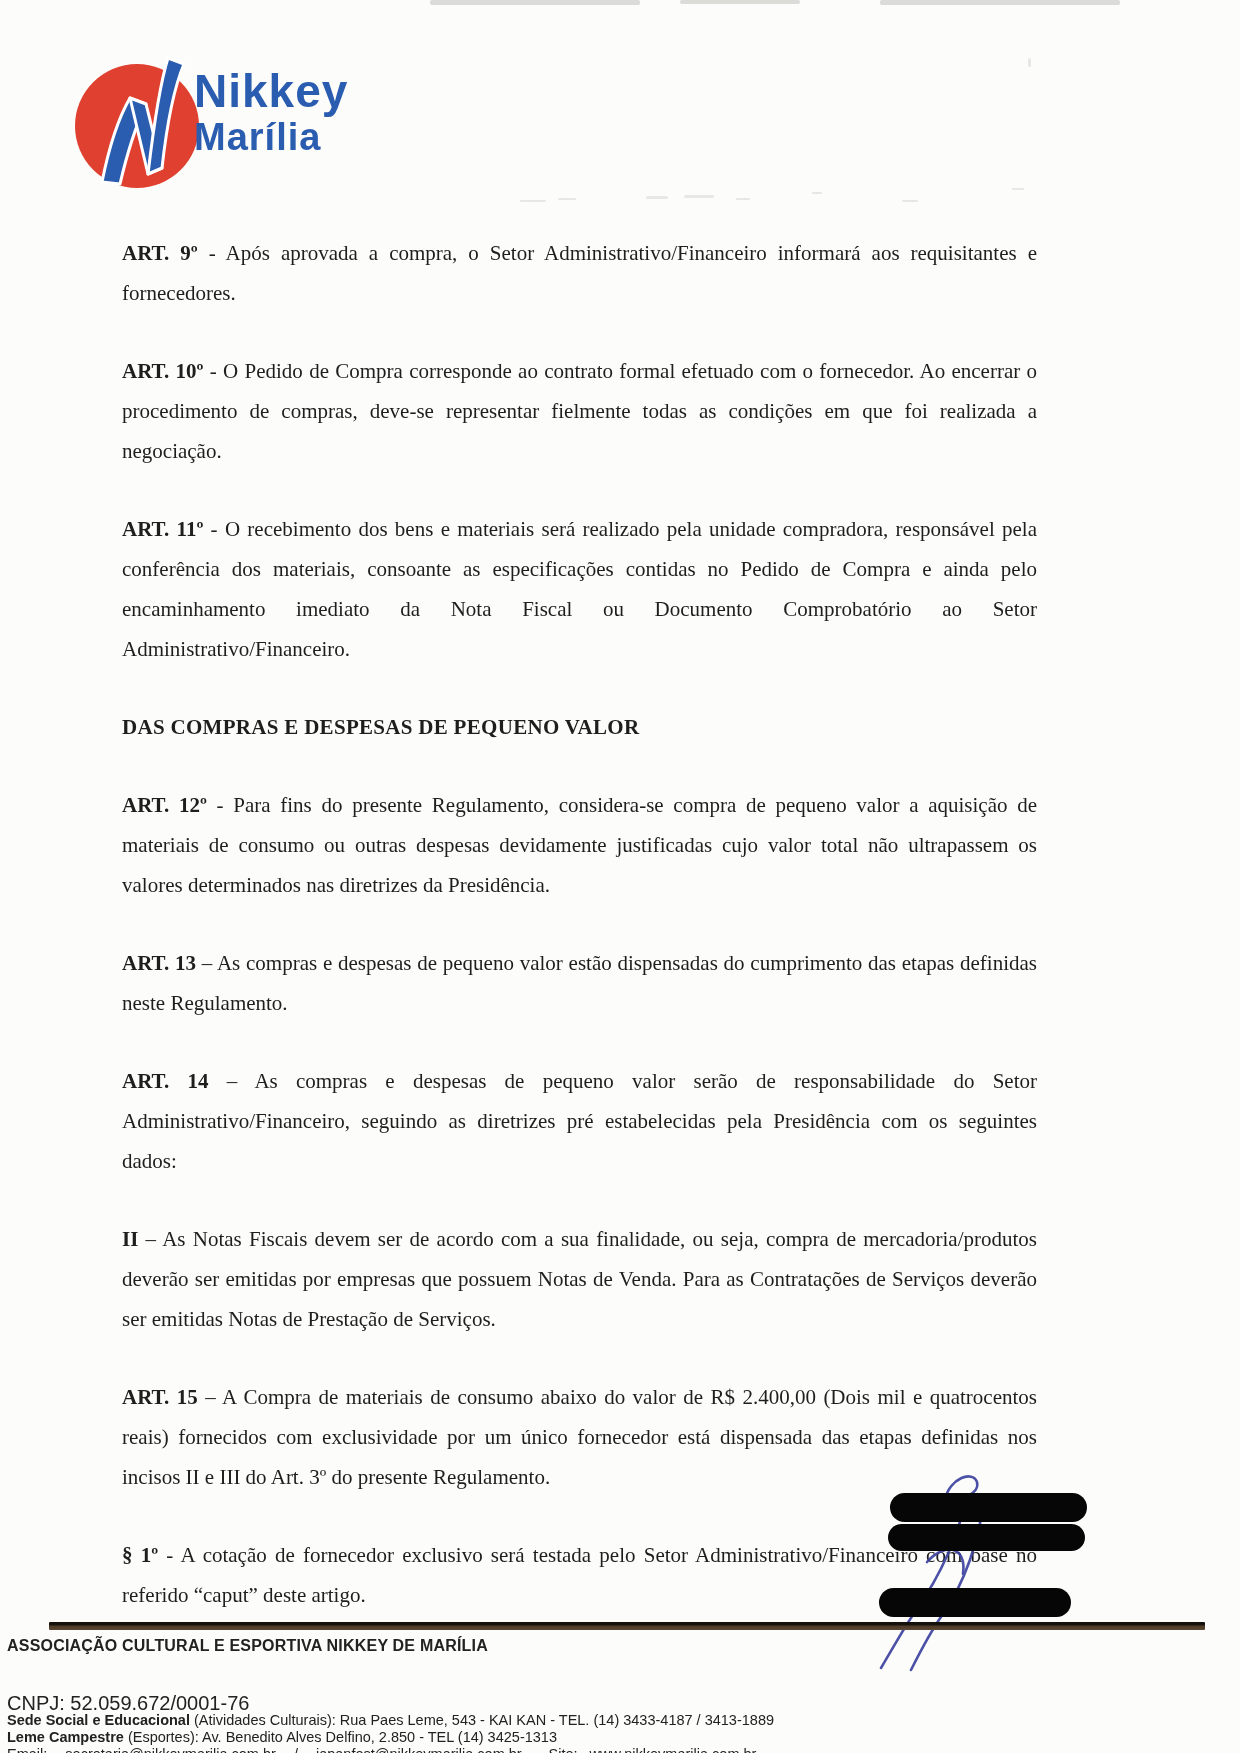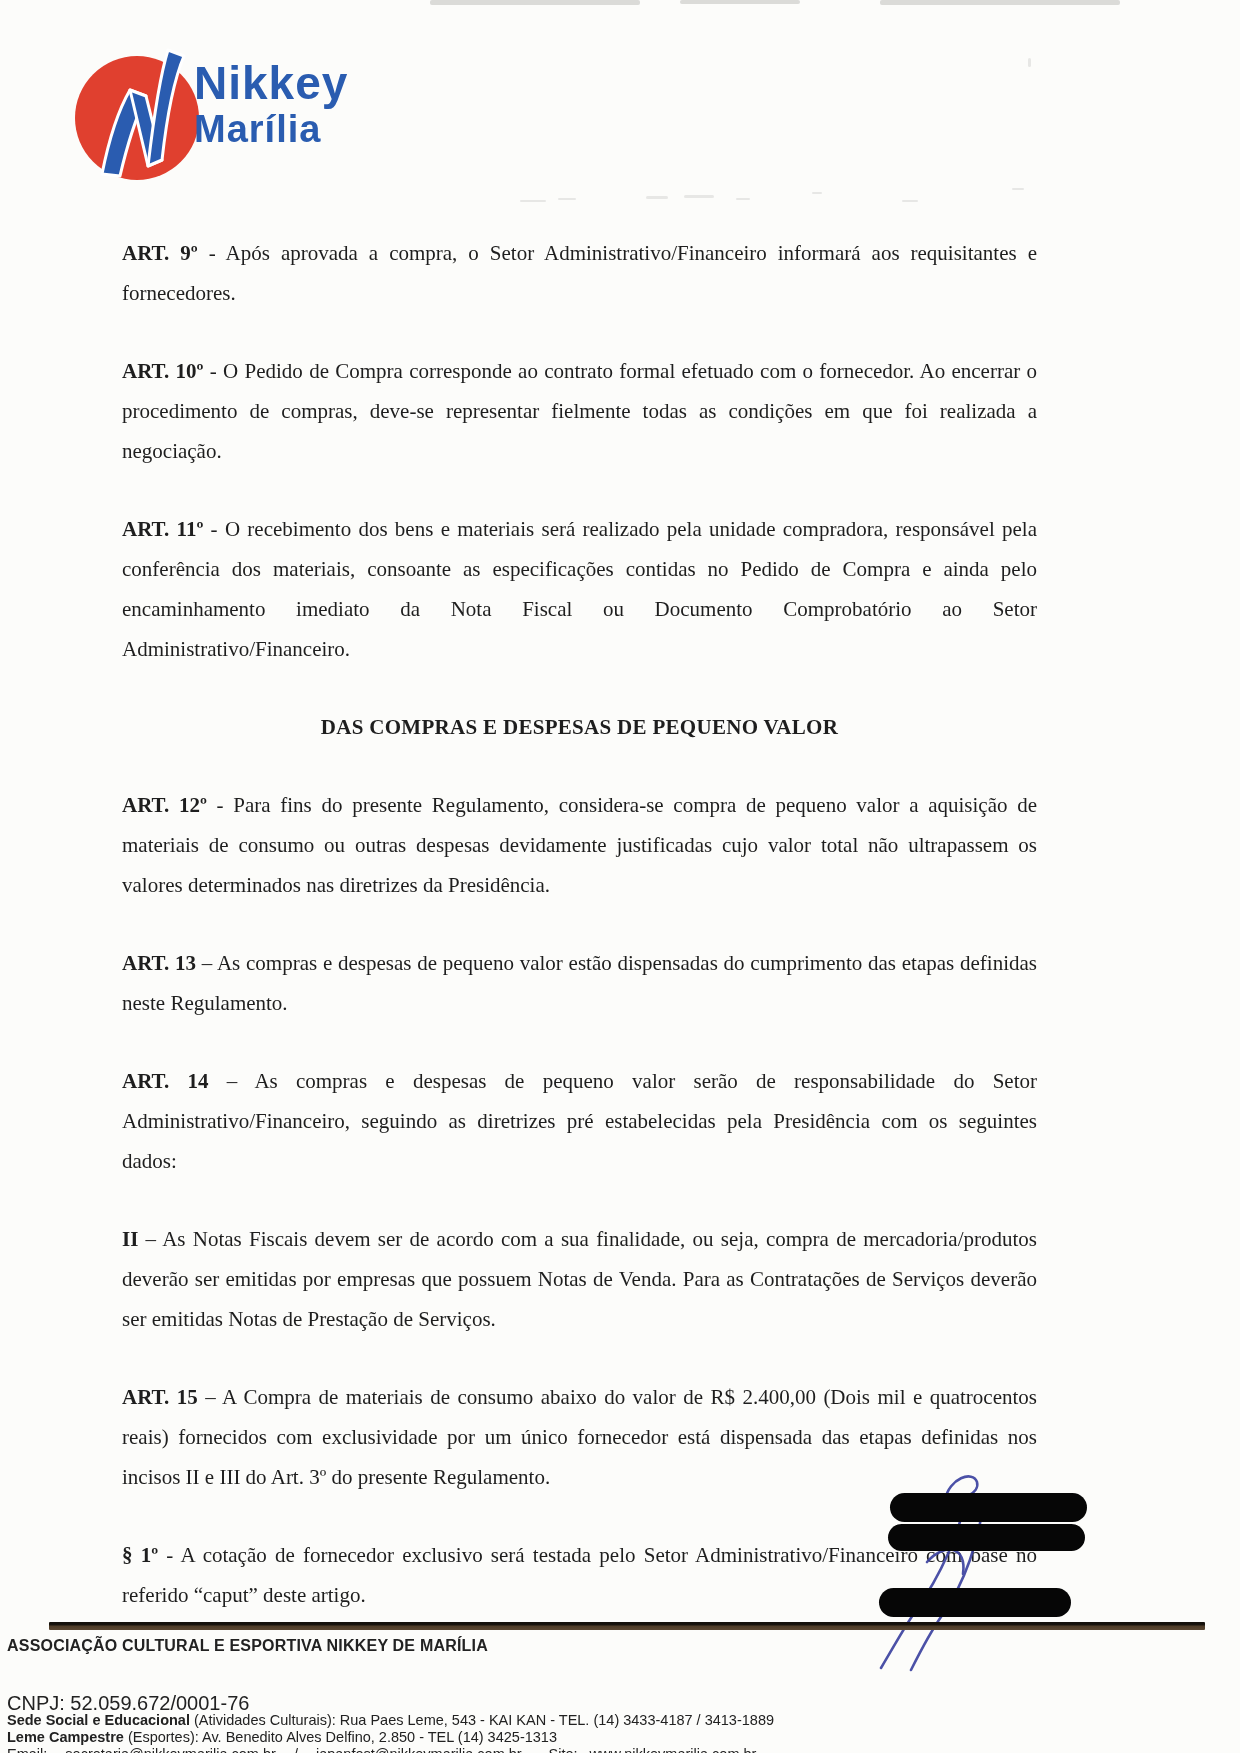--- a/index.html
+++ b/index.html
@@ -6,36 +6,36 @@
   body{
     width:1240px;height:1753px;position:relative;overflow:hidden;
     background:#fcfcfa;
     font-family:"Liberation Serif", serif;
     color:#1e1e1e;
   }
   
   .artifact{position:absolute;background:#b9b9b6;opacity:.5;border-radius:2px;}
   .artifact.light{background:#cfcfcb;opacity:.45;}
   
-  .logo{position:absolute;left:64px;top:48px;width:340px;height:140px;}
+  .logo{position:absolute;left:64px;top:56px;width:340px;height:140px;}
   .logo svg{position:absolute;left:0;top:0;}
   .logo-text{position:absolute;left:130px;top:12px;line-height:1;
     font-family:"Liberation Sans", sans-serif;font-weight:bold;color:#2a5cb0;}
   .logo-line1{font-size:46px;letter-spacing:1px;}
   .logo-line2{font-size:38px;letter-spacing:1px;margin-top:4px;}
   
   .doc-body{
     position:absolute;left:122px;top:233px;width:915px;
     font-size:21px;line-height:40px;text-align:justify;
   }
   .para{margin:0 0 38px 0;}
   .para.wide{word-spacing:5px;}
   .plabel{font-weight:bold;margin-top:8px;}
   .doc-heading{
-    text-align:center;font-weight:bold;font-size:21px;line-height:40px;
+    text-align:left;font-weight:bold;font-size:21px;line-height:40px;
     margin:0 0 38px 0;letter-spacing:.3px;
   }
   
   .redaction{position:absolute;background:#060606;border-radius:15px;}
   .signature{position:absolute;left:815px;top:1462px;}
   
   .footer{position:absolute;left:7px;top:1622px;width:1240px;
     font-family:"Liberation Sans", sans-serif;color:#222;text-align:left;}
   .footer-rule{height:8px;margin:0 42px 6px 42px;
     background:linear-gradient(to bottom,#14100b 0%,#14100b 30%,#4e3c28 55%,#5b4733 100%);

